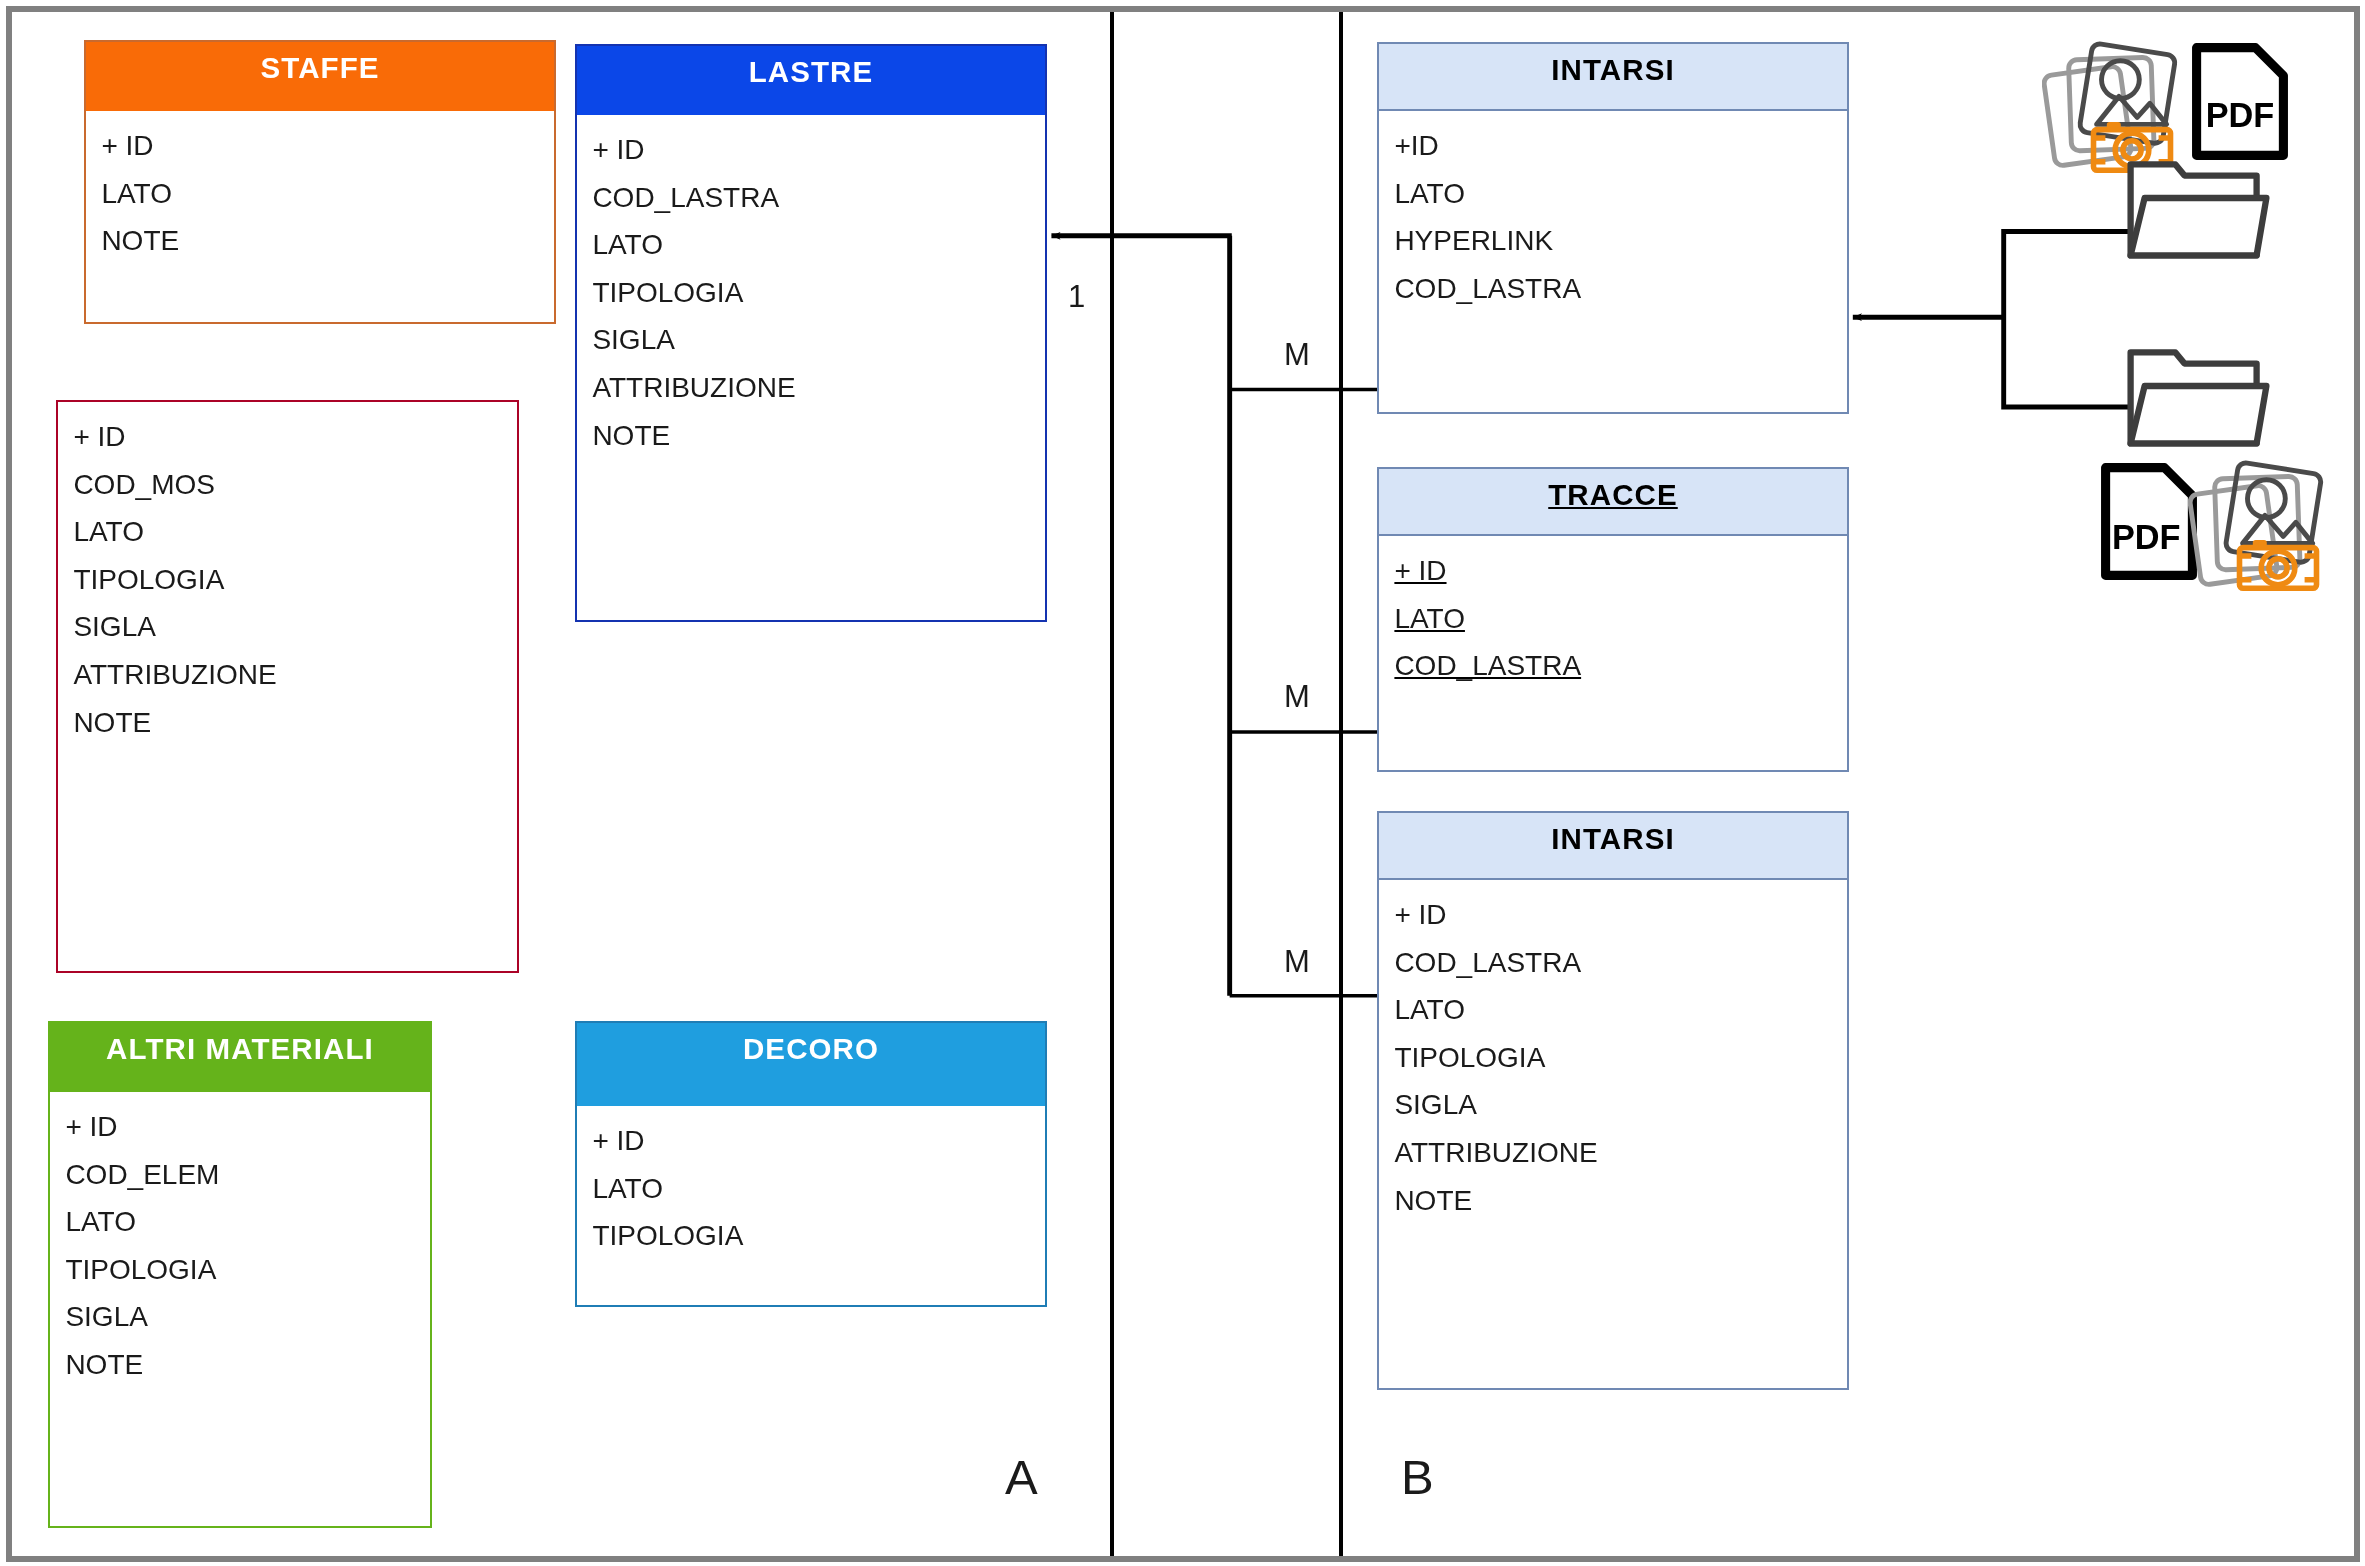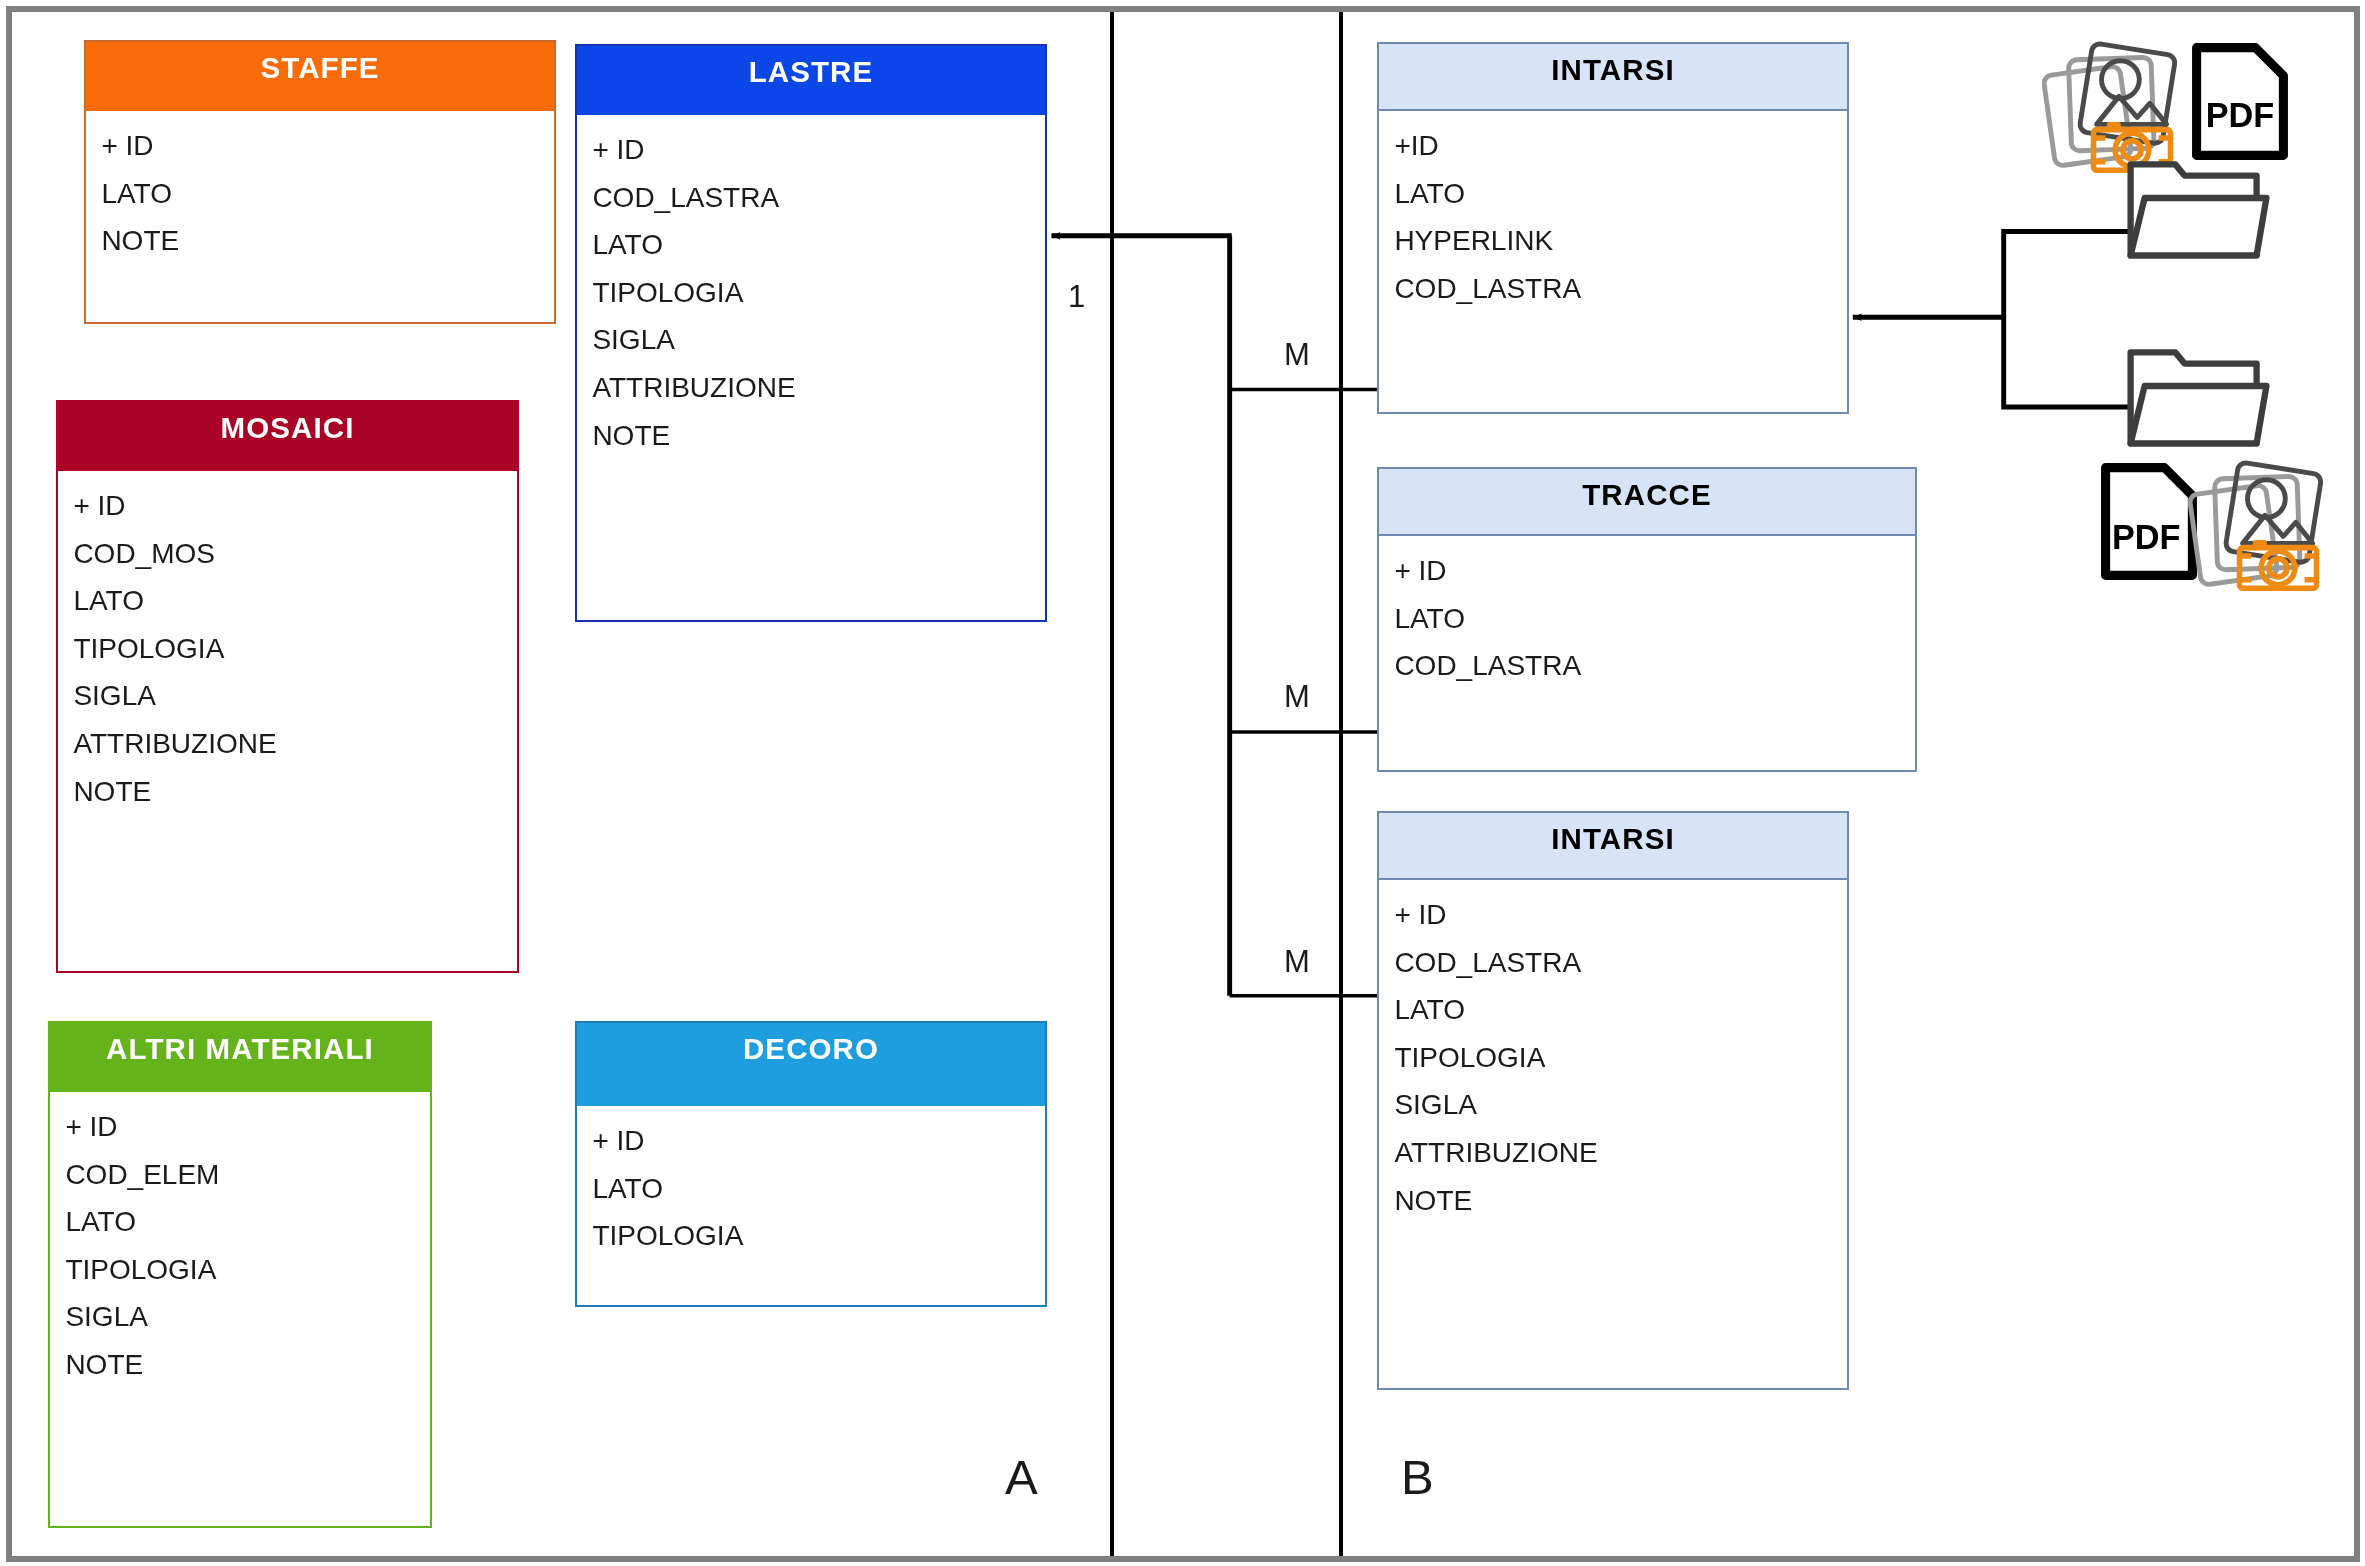--- a/index.html
+++ b/index.html
@@ -134,21 +134,20 @@
   <div class="entity" style="left:48px; top:40px; width:472px; height:284px; border:2.8px solid #c96a2e;margin-left:36px;">
     <div class="entity-header" style="background:#f96b07; height:69px;">STAFFE</div>
     <div class="entity-body">
       <div class="field">+ ID</div>
       <div class="field">LATO</div>
       <div class="field">NOTE</div>
     </div>
   </div>
 
   <div class="entity" style="left:56px; top:400px; width:463px; height:573px; border:2.8px solid #ab0327;">
-    <div class="entity-header" style="background:#ab0327; height:69px;">MOSAICI</div>
     <div class="entity-body">
       <div class="field">+ ID</div>
       <div class="field">COD_MOS</div>
       <div class="field">LATO</div>
       <div class="field">TIPOLOGIA</div>
       <div class="field">SIGLA</div>
       <div class="field">ATTRIBUZIONE</div>
       <div class="field">NOTE</div>
     </div>
   </div>
@@ -190,21 +189,21 @@
   <div class="entity" style="left:1377px; top:42px; width:472px; height:372px; border:2.1px solid #7089b3;">
     <div class="entity-header dark-text" style="background:#d7e4f7; height:67px; border-bottom:2.1px solid #7089b3;">INTARSI</div>
     <div class="entity-body">
       <div class="field">+ID</div>
       <div class="field">LATO</div>
       <div class="field">HYPERLINK</div>
       <div class="field">COD_LASTRA</div>
     </div>
   </div>
 
-  <div class="entity" style="left:1377px; top:467px; width:540px; height:305px; border:2.1px solid #7089b3;">
+  <div class="entity" style="left:1377px; top:467px; width:472px; height:305px; border:2.1px solid #7089b3;text-decoration:underline;">
     <div class="entity-header dark-text" style="background:#d7e4f7; height:67px; border-bottom:2.1px solid #7089b3;">TRACCE</div>
     <div class="entity-body">
       <div class="field">+ ID</div>
       <div class="field">LATO</div>
       <div class="field">COD_LASTRA</div>
     </div>
   </div>
 
   <div class="entity" style="left:1377px; top:811px; width:472px; height:579px; border:2.1px solid #7089b3;">
     <div class="entity-header dark-text" style="background:#d7e4f7; height:67px; border-bottom:2.1px solid #7089b3;">INTARSI</div>

